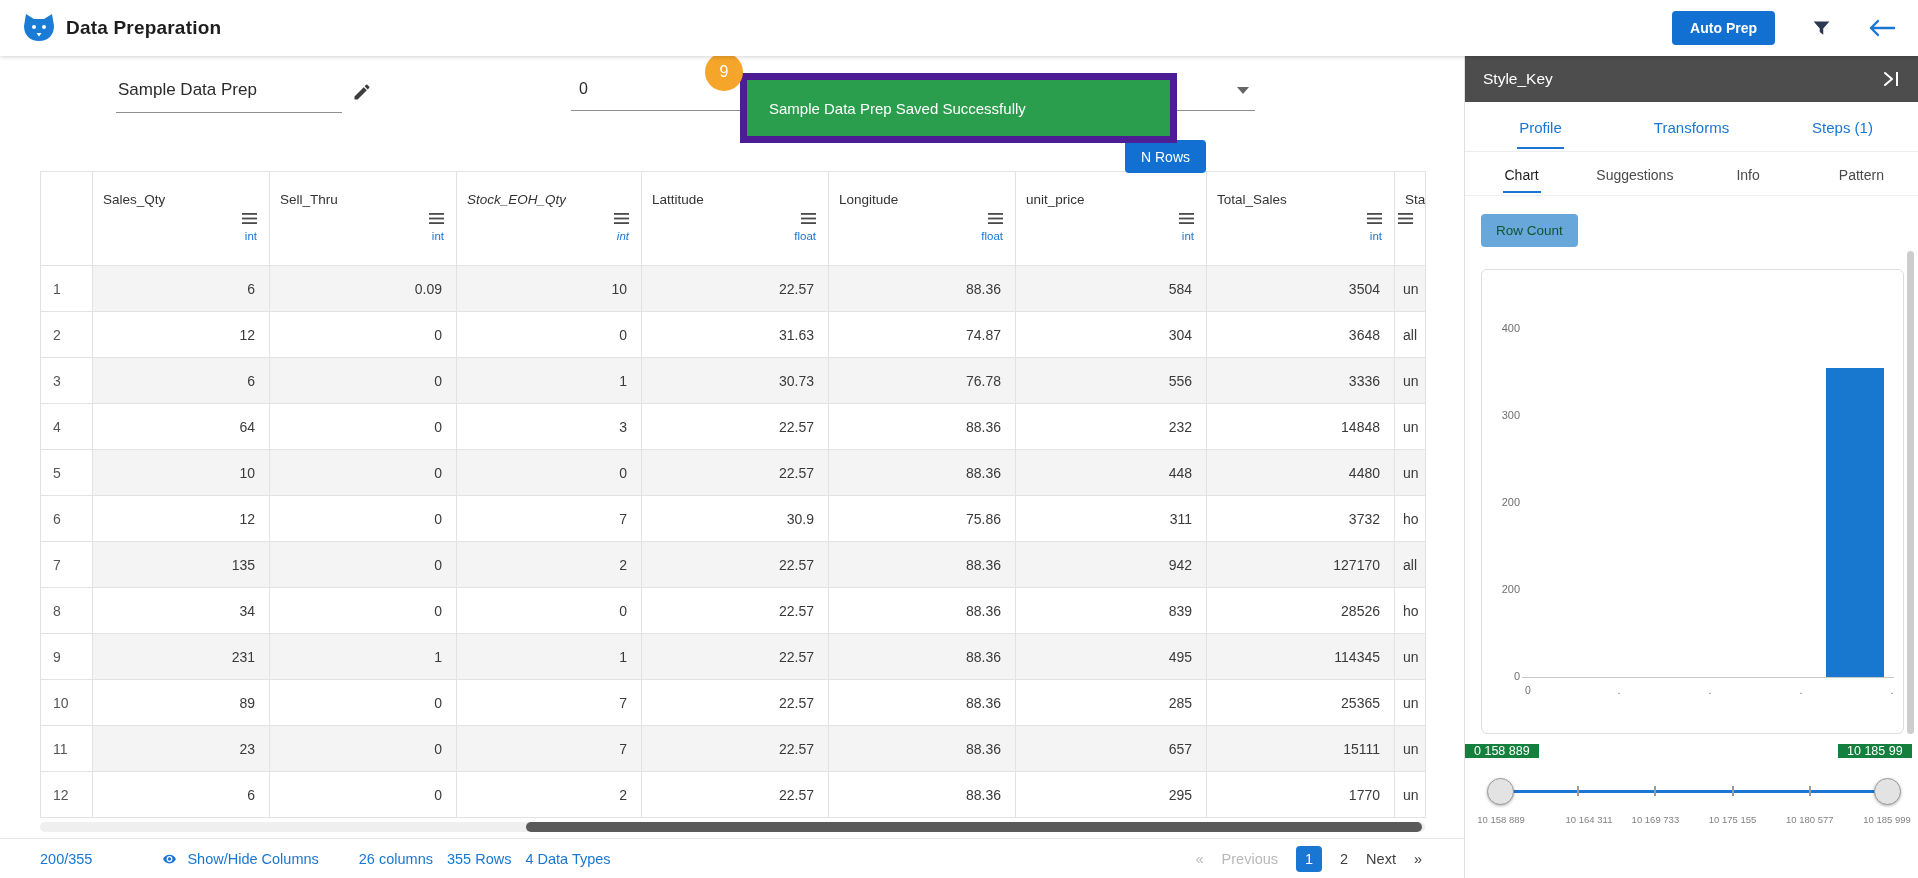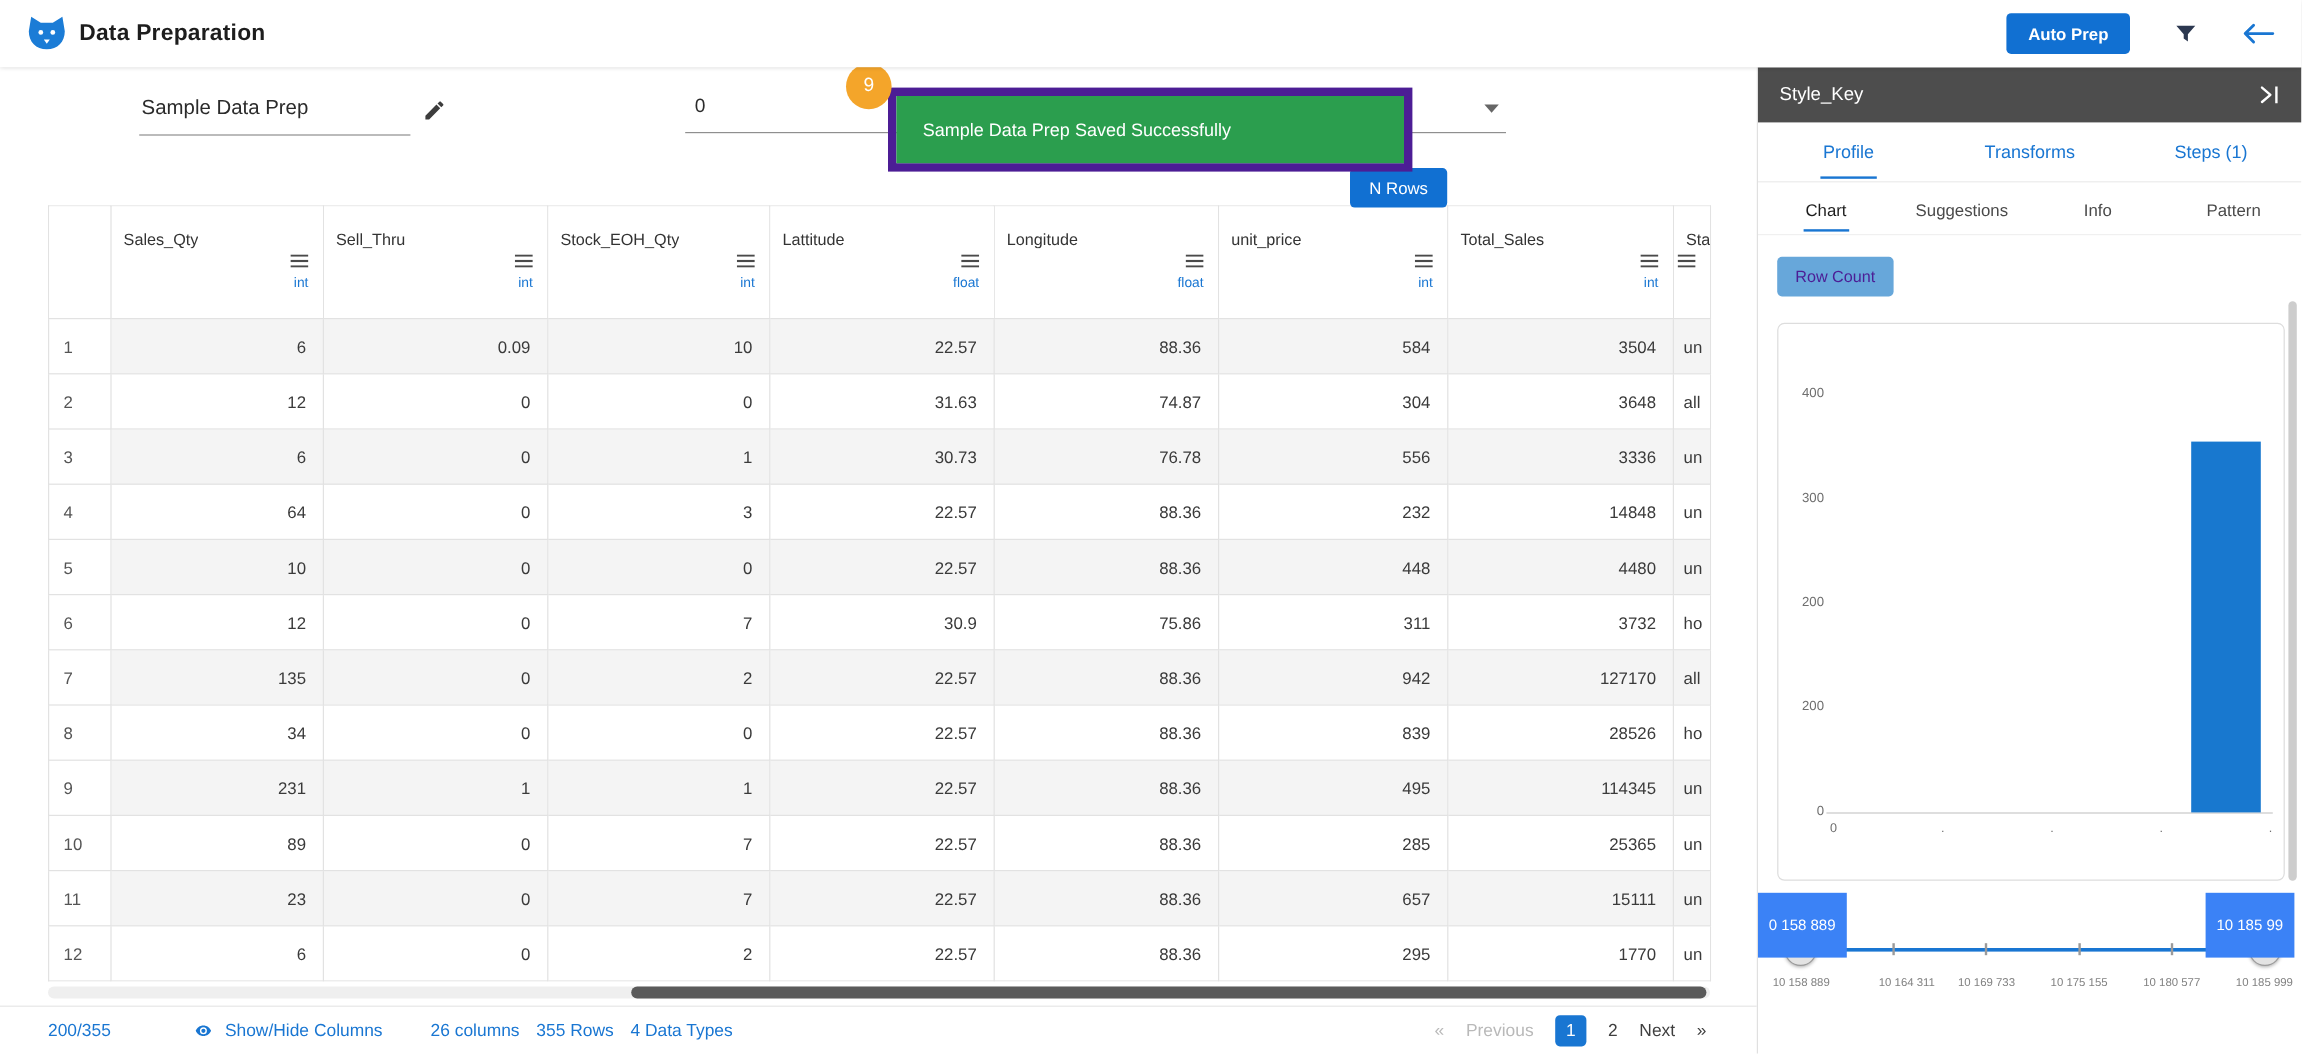--- a/index.html
+++ b/index.html
@@ -72,33 +72,33 @@
   .panel-header .icon{margin-left:auto;cursor:pointer;}
   .tabs{height:50px;display:flex;border-bottom:1px solid #ececec;}
   .tab{flex:1;display:flex;align-items:center;justify-content:center;font-size:15px;color:#1976d2;cursor:pointer;}
   .tab span{padding:15px 2px 13px;}
   .tab.active span{border-bottom:2px solid #1976d2;padding-bottom:11px;}
   .subtabs{height:44px;display:flex;border-bottom:1px solid #f0f0f0;}
   .subtab{flex:1;display:flex;align-items:center;justify-content:center;font-size:14px;color:#4a4a4a;cursor:pointer;}
   .subtab span{padding:12px 2px 10px;}
   .subtab.active{color:#1d1d1d;}
   .subtab.active span{border-bottom:2px solid #1976d2;padding-bottom:8px;}
-  .chip{position:absolute;left:16px;top:158px;background:#67a7da;color:#4c1d95;border-radius:4px;
+  .chip{position:absolute;left:16px;top:158px;background:#67a7da;color:#14532d;border-radius:4px;
     padding:9px 15px;font-size:13.5px;cursor:pointer;}
 
   .chart-box{position:absolute;left:16px;top:213px;width:423px;height:465px;border:1px solid #ddd;border-radius:6px;}
   #chart-plot{position:absolute;left:0;top:0;width:100%;height:100%;}
   .chart-ytick{position:absolute;left:0;width:38px;text-align:right;font-size:11px;color:#6f6f6f;}
   .chart-axis{position:absolute;left:40px;top:407px;width:372px;height:1px;background:#c9c9c9;}
   .chart-bar{position:absolute;}
   .chart-xtick{position:absolute;top:414px;width:40px;text-align:center;font-size:10.5px;color:#6f6f6f;}
 
   .panel-scrollbar{position:absolute;right:4px;top:195px;width:7px;height:483px;background:#cdcdcd;border-radius:4px;cursor:pointer;}
 
-  .range-chip{position:absolute;background:#3b82f6;color:#fff;font-size:12.5px;padding:20px 9px;z-index:5;white-space:nowrap;}
+  .range-chip{position:absolute;background:#15803d;color:#fff;font-size:12.5px;padding:0 9px;z-index:5;white-space:nowrap;}
   .range-chip.left{left:0;top:688px;}
   .range-chip.right{left:373px;top:688px;}
   .slider{position:absolute;left:0;top:718px;width:454px;height:90px;}
   .slider-track{position:absolute;left:36px;top:16px;width:386px;height:3px;background:#1976d2;cursor:pointer;}
   .slider-tick{position:absolute;top:12px;width:2px;height:10px;background:#9a9a9a;}
   .handle{position:absolute;top:4px;width:27px;height:27px;border-radius:50%;background:#e3e3e3;
     border:1px solid #9a9a9a;box-shadow:0 1px 3px rgba(0,0,0,.3);cursor:pointer;}
   .handle.left{left:22px;}
   .handle.right{left:409px;}
   .slider-ticklabel{position:absolute;top:40px;font-size:9.5px;color:#828282;transform:translateX(-50%);white-space:nowrap;}
@@ -167,21 +167,21 @@
             </th>
             <th style="width: 187px;">
               <div class="hname">Sell_Thru</div>
               <div class="hmenu"><svg width="15" height="11" viewBox="0 0 15 11">
                   <rect width="15" height="1.8" y="0" fill="#4a4a4a"></rect>
                   <rect width="15" height="1.8" y="4.6" fill="#4a4a4a"></rect>
                   <rect width="15" height="1.8" y="9.2" fill="#4a4a4a"></rect>
                 </svg></div>
               <div class="htype">int</div>
             </th>
-            <th style="width: 185px;">
+            <th style="width: 185px; font-style: italic;">
               <div class="hname">Stock_EOH_Qty</div>
               <div class="hmenu"><svg width="15" height="11" viewBox="0 0 15 11">
                   <rect width="15" height="1.8" y="0" fill="#4a4a4a"></rect>
                   <rect width="15" height="1.8" y="4.6" fill="#4a4a4a"></rect>
                   <rect width="15" height="1.8" y="9.2" fill="#4a4a4a"></rect>
                 </svg></div>
               <div class="htype">int</div>
             </th>
             <th style="width: 187px;">
               <div class="hname">Lattitude</div>

